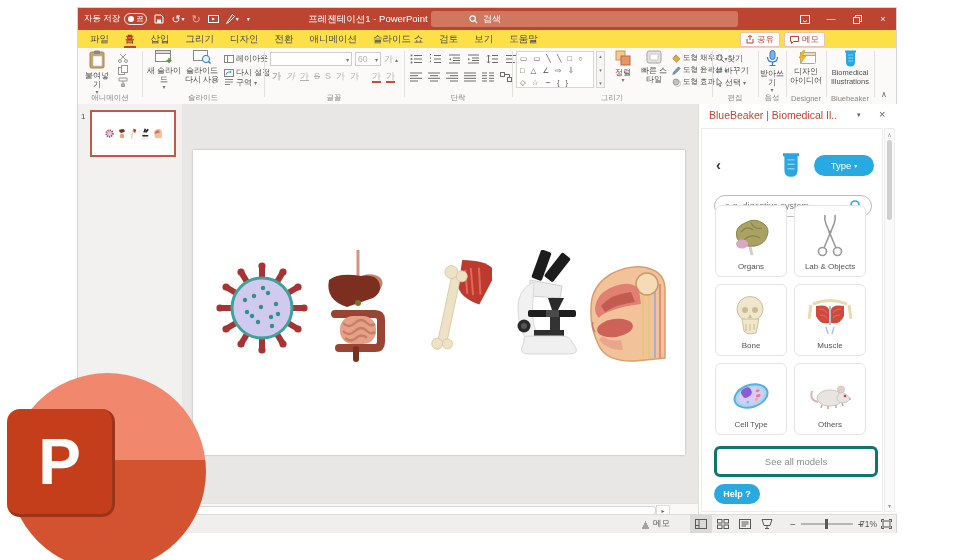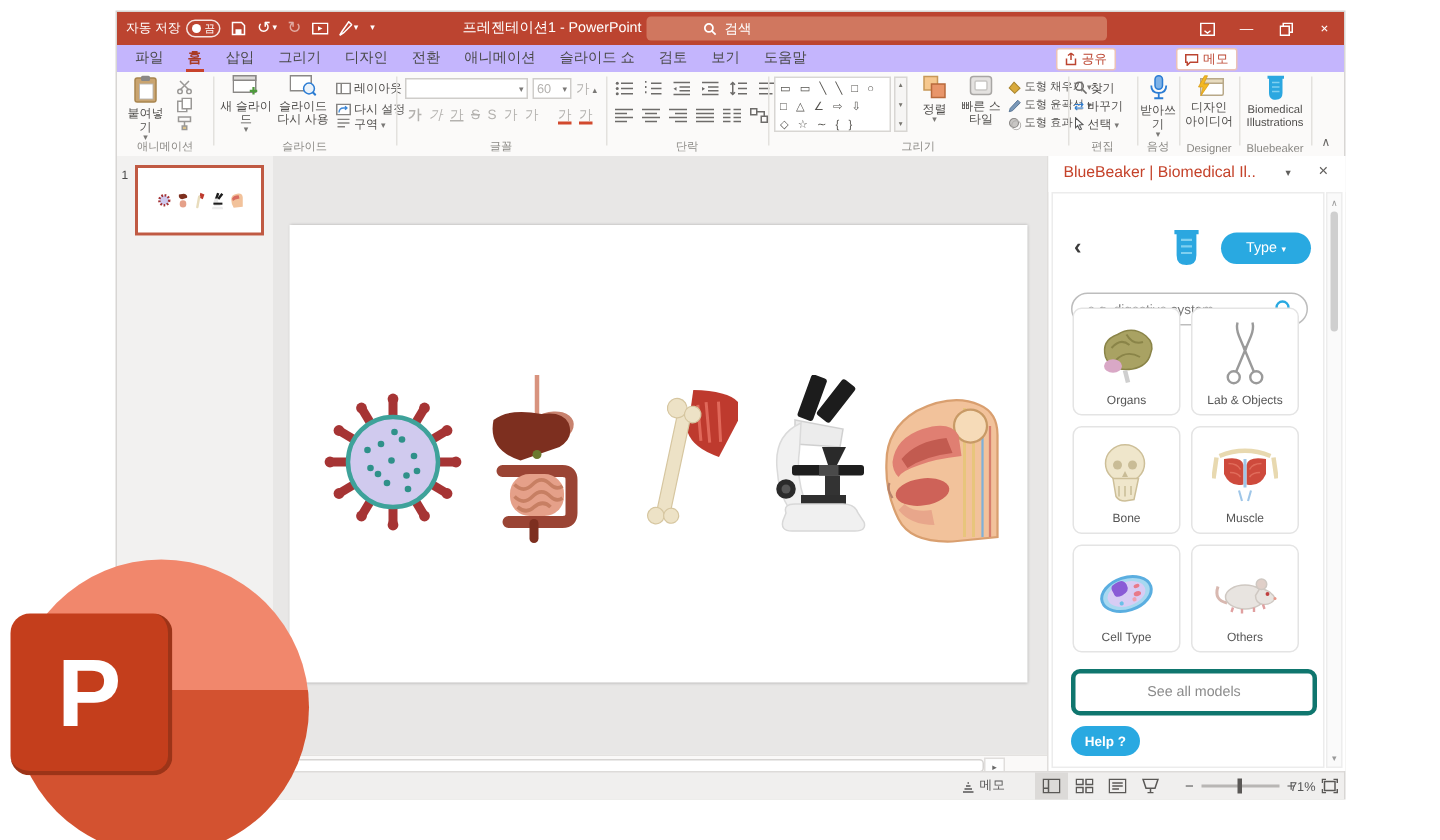--- a/index.html
+++ b/index.html
@@ -20,21 +20,21 @@
   .tbtn .mini{font-size:6px;margin-left:1px;}
   .tbtn.dim{opacity:.55;}
   .doc-title{position:absolute;left:210px;top:0;width:160px;height:22px;line-height:22px;
              text-align:center;font-size:9.5px;white-space:nowrap;}
   .tsearch{position:absolute;left:353px;top:3px;width:307px;height:16px;background:#d0775f;
            border-radius:3px;display:flex;align-items:center;gap:5px;padding-left:38px;
            box-sizing:border-box;font-size:9px;color:#fff;}
   .wctrl{position:absolute;right:0;top:0;height:22px;display:flex;}
   .wbtn{width:26px;height:22px;display:flex;align-items:center;justify-content:center;font-size:9px;}
   
-  .menubar{position:absolute;left:0;top:22px;width:818px;height:18px;background:#c4b5fd;
+  .menubar{position:absolute;left:0;top:22px;width:818px;height:18px;background:#fde047;
            border-bottom:4px solid #0c4a6e;}
   .tabs{position:absolute;left:4px;top:0;height:18px;display:flex;}
   .tab{padding:0 8px;font-size:9.5px;color:#4a4a4a;line-height:17px;position:relative;white-space:nowrap;}
   .tab.active{color:#a93b26;font-weight:bold;}
   .tab.active::after{content:"";position:absolute;left:7px;right:7px;bottom:0;height:2.5px;background:#c8432c;}
   .mbtn{position:absolute;top:2px;height:13px;display:flex;align-items:center;gap:3px;
         border:1px solid #ecc2b6;border-radius:2px;padding:0 5px;font-size:8.5px;color:#bc4430;background:#fff;}
   
   .ribbon{position:absolute;left:0;top:40px;width:818px;height:56px;background:#fbfaf9;
           border-bottom:1px solid #e1dfdd;}
@@ -192,21 +192,21 @@
       <span class="tab">삽입</span>
       <span class="tab">그리기</span>
       <span class="tab">디자인</span>
       <span class="tab">전환</span>
       <span class="tab">애니메이션</span>
       <span class="tab">슬라이드 쇼</span>
       <span class="tab">검토</span>
       <span class="tab">보기</span>
       <span class="tab">도움말</span>
     </div>
-    <span class="mbtn" style="left:626px;">
+    <span class="mbtn" style="left:662px;">
       <svg width="8" height="9" viewBox="0 0 8 9">
         <path d="M4,0.5 L4,5 M2,2 L4,0.5 L6,2" fill="none" stroke="#bc4430"></path>
         <path d="M1,4 V8 H7 V4" fill="none" stroke="#bc4430"></path>
           </svg>
       <span>공유</span>
     </span>
     <span class="mbtn" style="left:706px;">
       <svg width="9" height="8" viewBox="0 0 9 8">
         <path d="M0.5,0.5 H8.5 V5.5 H3.5 L1.5,7.5 V5.5 H0.5 Z" fill="none" stroke="#bc4430"></path>
           </svg>

